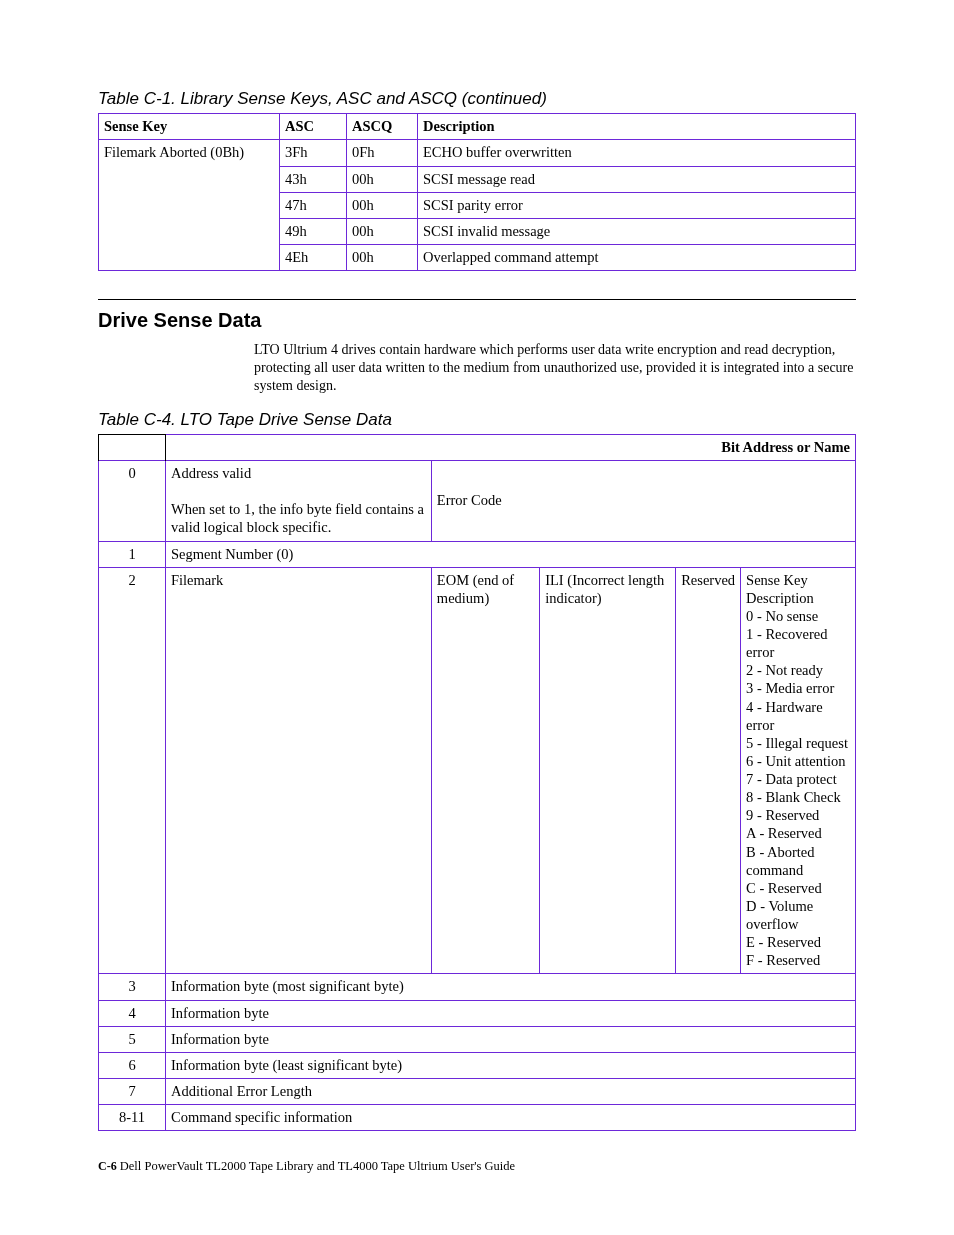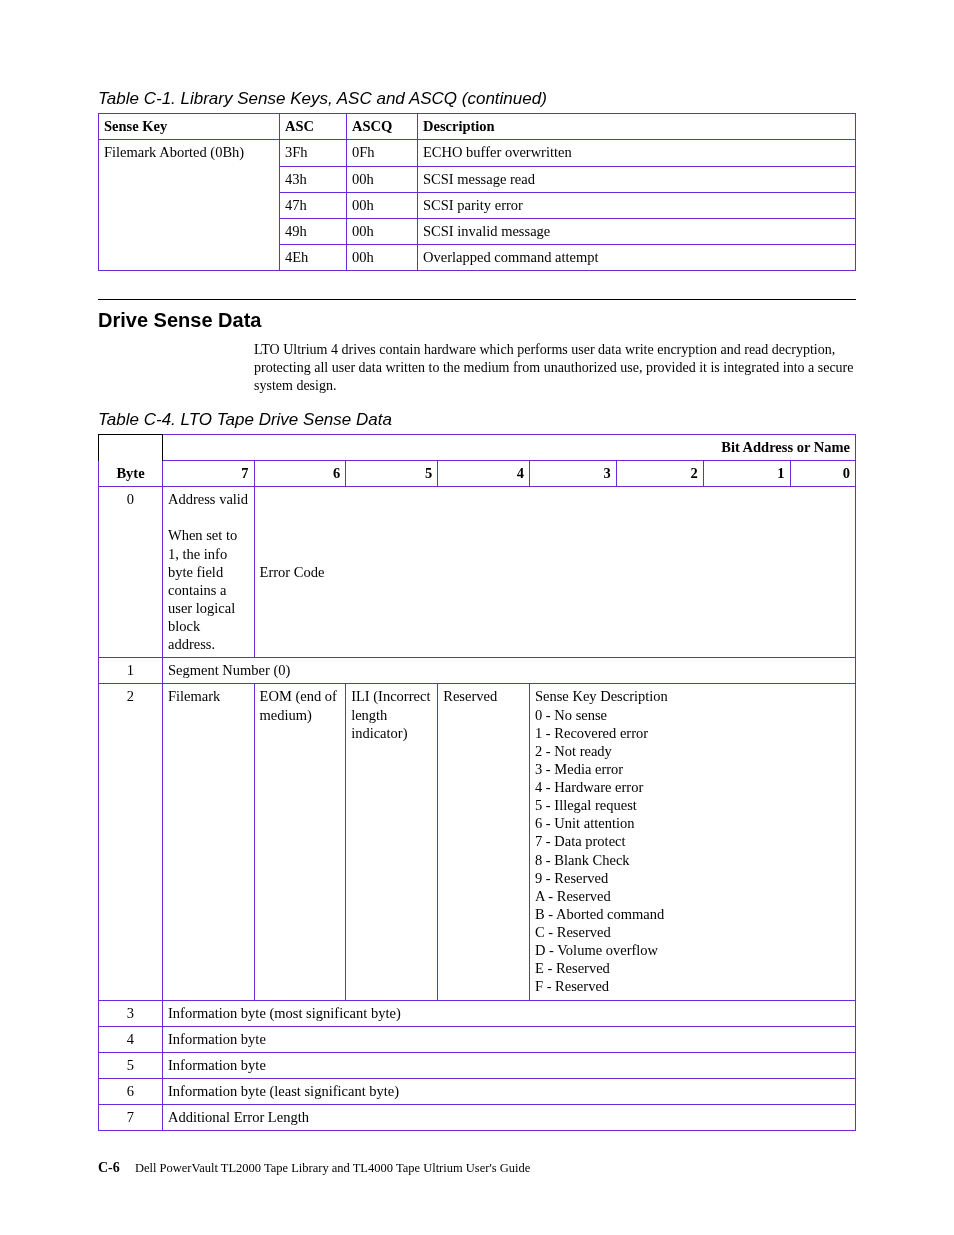--- a/index.html
+++ b/index.html
@@ -55,22 +55,21 @@
     font-size: 14px;
     line-height: 1.28;
     font-family: Liberation Serif, serif;
   }
   .footer {
     font-family: "Times New Roman", Times, serif;
     font-size: 12.5px;
   }
   .footer .pn {
     font-weight: bold;
-    font-size: 14px;
-    margin-right: 12px;
+    font-size: 12px;
   }
   .sk-list {
     white-space: pre-line;
   }
 </style>
 </head>
 <body>
 
 <div class="table-caption">Table C-1. Library Sense Keys, ASC and ASCQ  (continued)</div>
 <table>
@@ -113,37 +112,26 @@
 <div class="section-heading">Drive Sense Data</div>
 <p class="body-para">LTO Ultrium 4 drives contain hardware which performs user data write encryption and read decryption, protecting all user data written to the medium from unauthorized use, provided it is integrated into a secure system design.</p>
 
 <div class="table-caption">Table C-4. LTO Tape Drive Sense Data</div>
 <table class="t2">
   <tbody>
       <tr>
     <td style="border-top:1px solid #000;border-left:1px solid #000;border-right:1px solid #000;border-bottom:none"></td>
     <th colspan="8">Bit Address or Name</th>
   </tr>
-  <tr>
-    <th class="byte-col" style="border-top:none">Byte</th>
-    <th style="width:84px">7</th>
-    <th style="width:84px">6</th>
-    <th style="width:84px">5</th>
-    <th style="width:84px">4</th>
-    <th style="width:84px">3</th>
-    <th style="width:84px">2</th>
-    <th style="width:84px">1</th>
-    <th style="width:60px">0</th>
-  </tr>
 
   <tr>
     <td class="byte-col">0</td>
     <td style="white-space:pre-line">Address valid
 
-When set to 1, the info byte field contains a user logical block address.</td>
+When set to 1, the info byte field contains a valid logical block specific.</td>
     <td colspan="7" style="vertical-align:middle">Error Code</td>
   </tr>
 
   <tr>
     <td class="byte-col">1</td>
     <td colspan="8" style="">Segment Number (0)</td>
   </tr>
 
   <tr>
     <td class="byte-col">2</td>
@@ -183,19 +171,23 @@
     <td colspan="8">Information byte</td>
   </tr>
   <tr>
     <td class="byte-col">6</td>
     <td colspan="8">Information byte (least significant byte)</td>
   </tr>
   <tr>
     <td class="byte-col">7</td>
     <td colspan="8">Additional Error Length</td>
   </tr>
+  <tr>
+    <td class="byte-col">8-11</td>
+    <td colspan="8">Command specific information</td>
+  </tr>
 </tbody>
   </table>
 
 <div class="footer">
   <span class="pn">C-6</span>
   <span>Dell PowerVault TL2000 Tape Library and TL4000 Tape Ultrium User's Guide</span>
 </div>
 
 </body></html>

